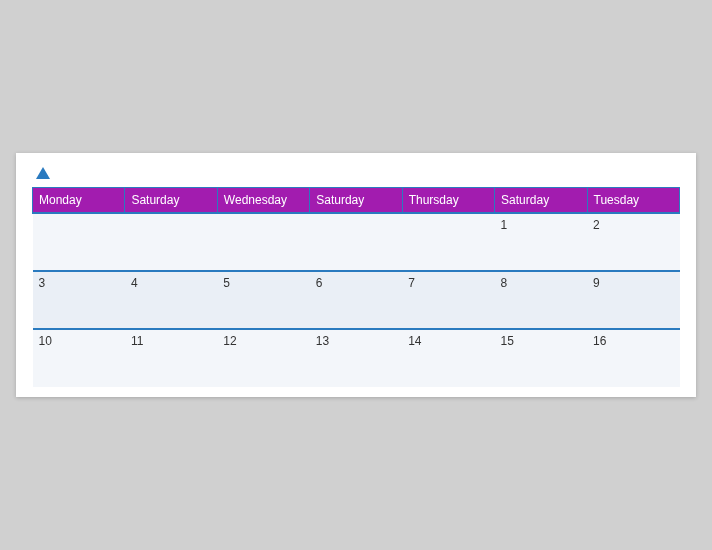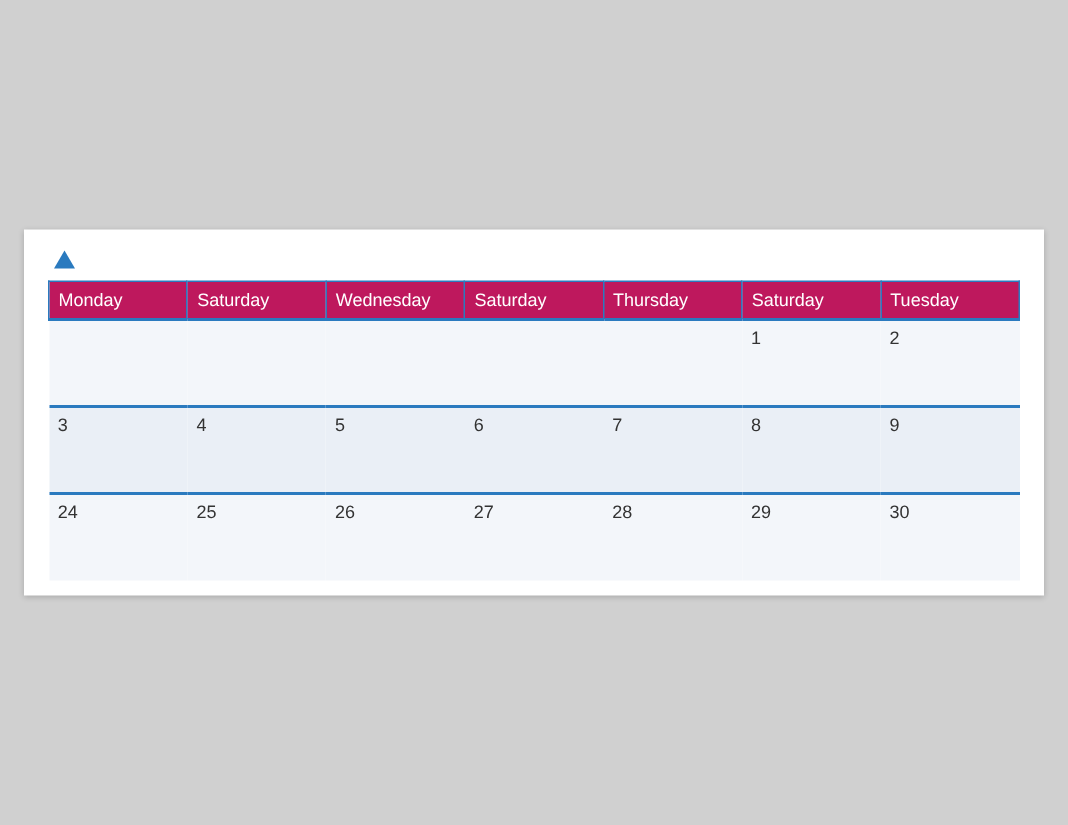--- a/index.html
+++ b/index.html
@@ -66,21 +66,21 @@
       text-align: right;
       white-space: nowrap;
       padding-top: 10px;
     }
     .calendar-grid {
       width: 100%;
       border-collapse: collapse;
       table-layout: fixed;
     }
     .calendar-grid thead tr th {
-      background: #be185d;
+      background: #a21caf;
       color: #ffffff;
       font-size: 12px;
       font-weight: normal;
       padding: 5px 6px;
       text-align: left;
       border: 1px solid #2a7abf;
     }
     .calendar-grid tbody tr {
       background: #f3f6fa;
     }
@@ -144,23 +144,23 @@
         <tr>
           <td><span class="day-num">3</span></td>
           <td><span class="day-num">4</span></td>
           <td><span class="day-num">5</span></td>
           <td><span class="day-num">6</span></td>
           <td><span class="day-num">7</span></td>
           <td><span class="day-num">8</span></td>
           <td><span class="day-num">9</span></td>
         </tr>
         <tr>
-          <td><span class="day-num">24</span></td>
-          <td><span class="day-num">25</span></td>
-          <td><span class="day-num">26</span></td>
-          <td><span class="day-num">27</span></td>
-          <td><span class="day-num">28</span></td>
-          <td><span class="day-num">29</span></td>
-          <td><span class="day-num">30</span></td>
+          <td><span class="day-num">10</span></td>
+          <td><span class="day-num">11</span></td>
+          <td><span class="day-num">12</span></td>
+          <td><span class="day-num">13</span></td>
+          <td><span class="day-num">14</span></td>
+          <td><span class="day-num">15</span></td>
+          <td><span class="day-num">16</span></td>
         </tr>
       </tbody>
   </table>
 </div>
 
 </body></html>

